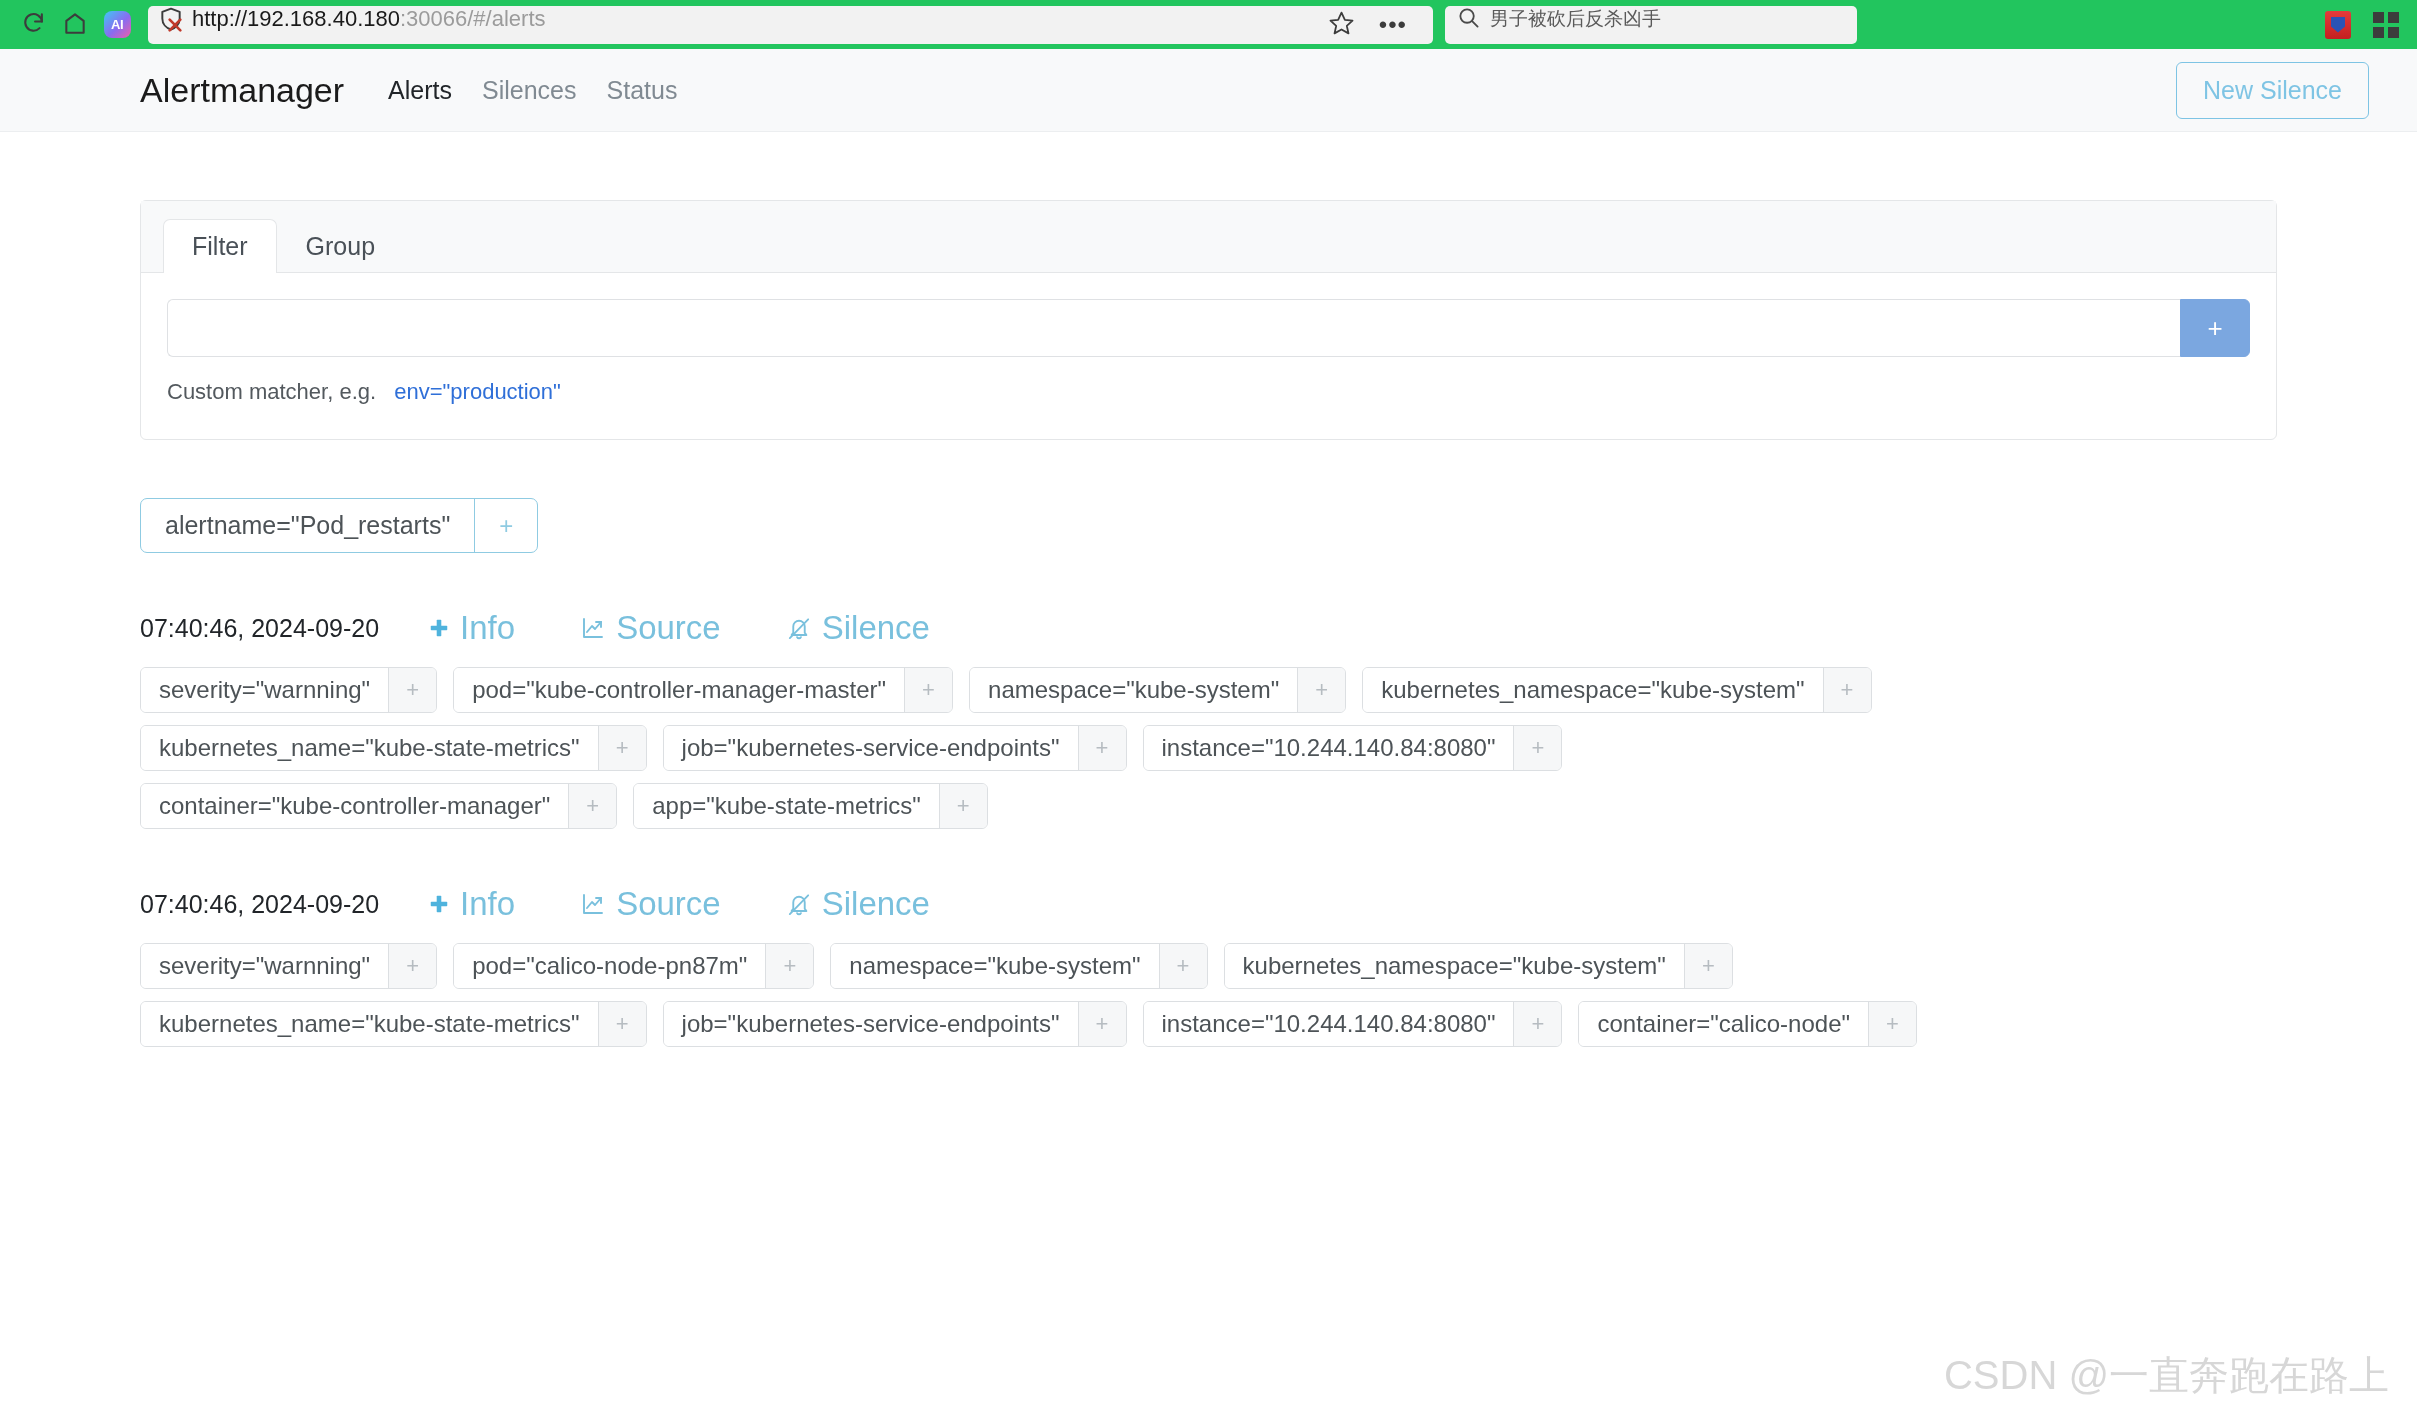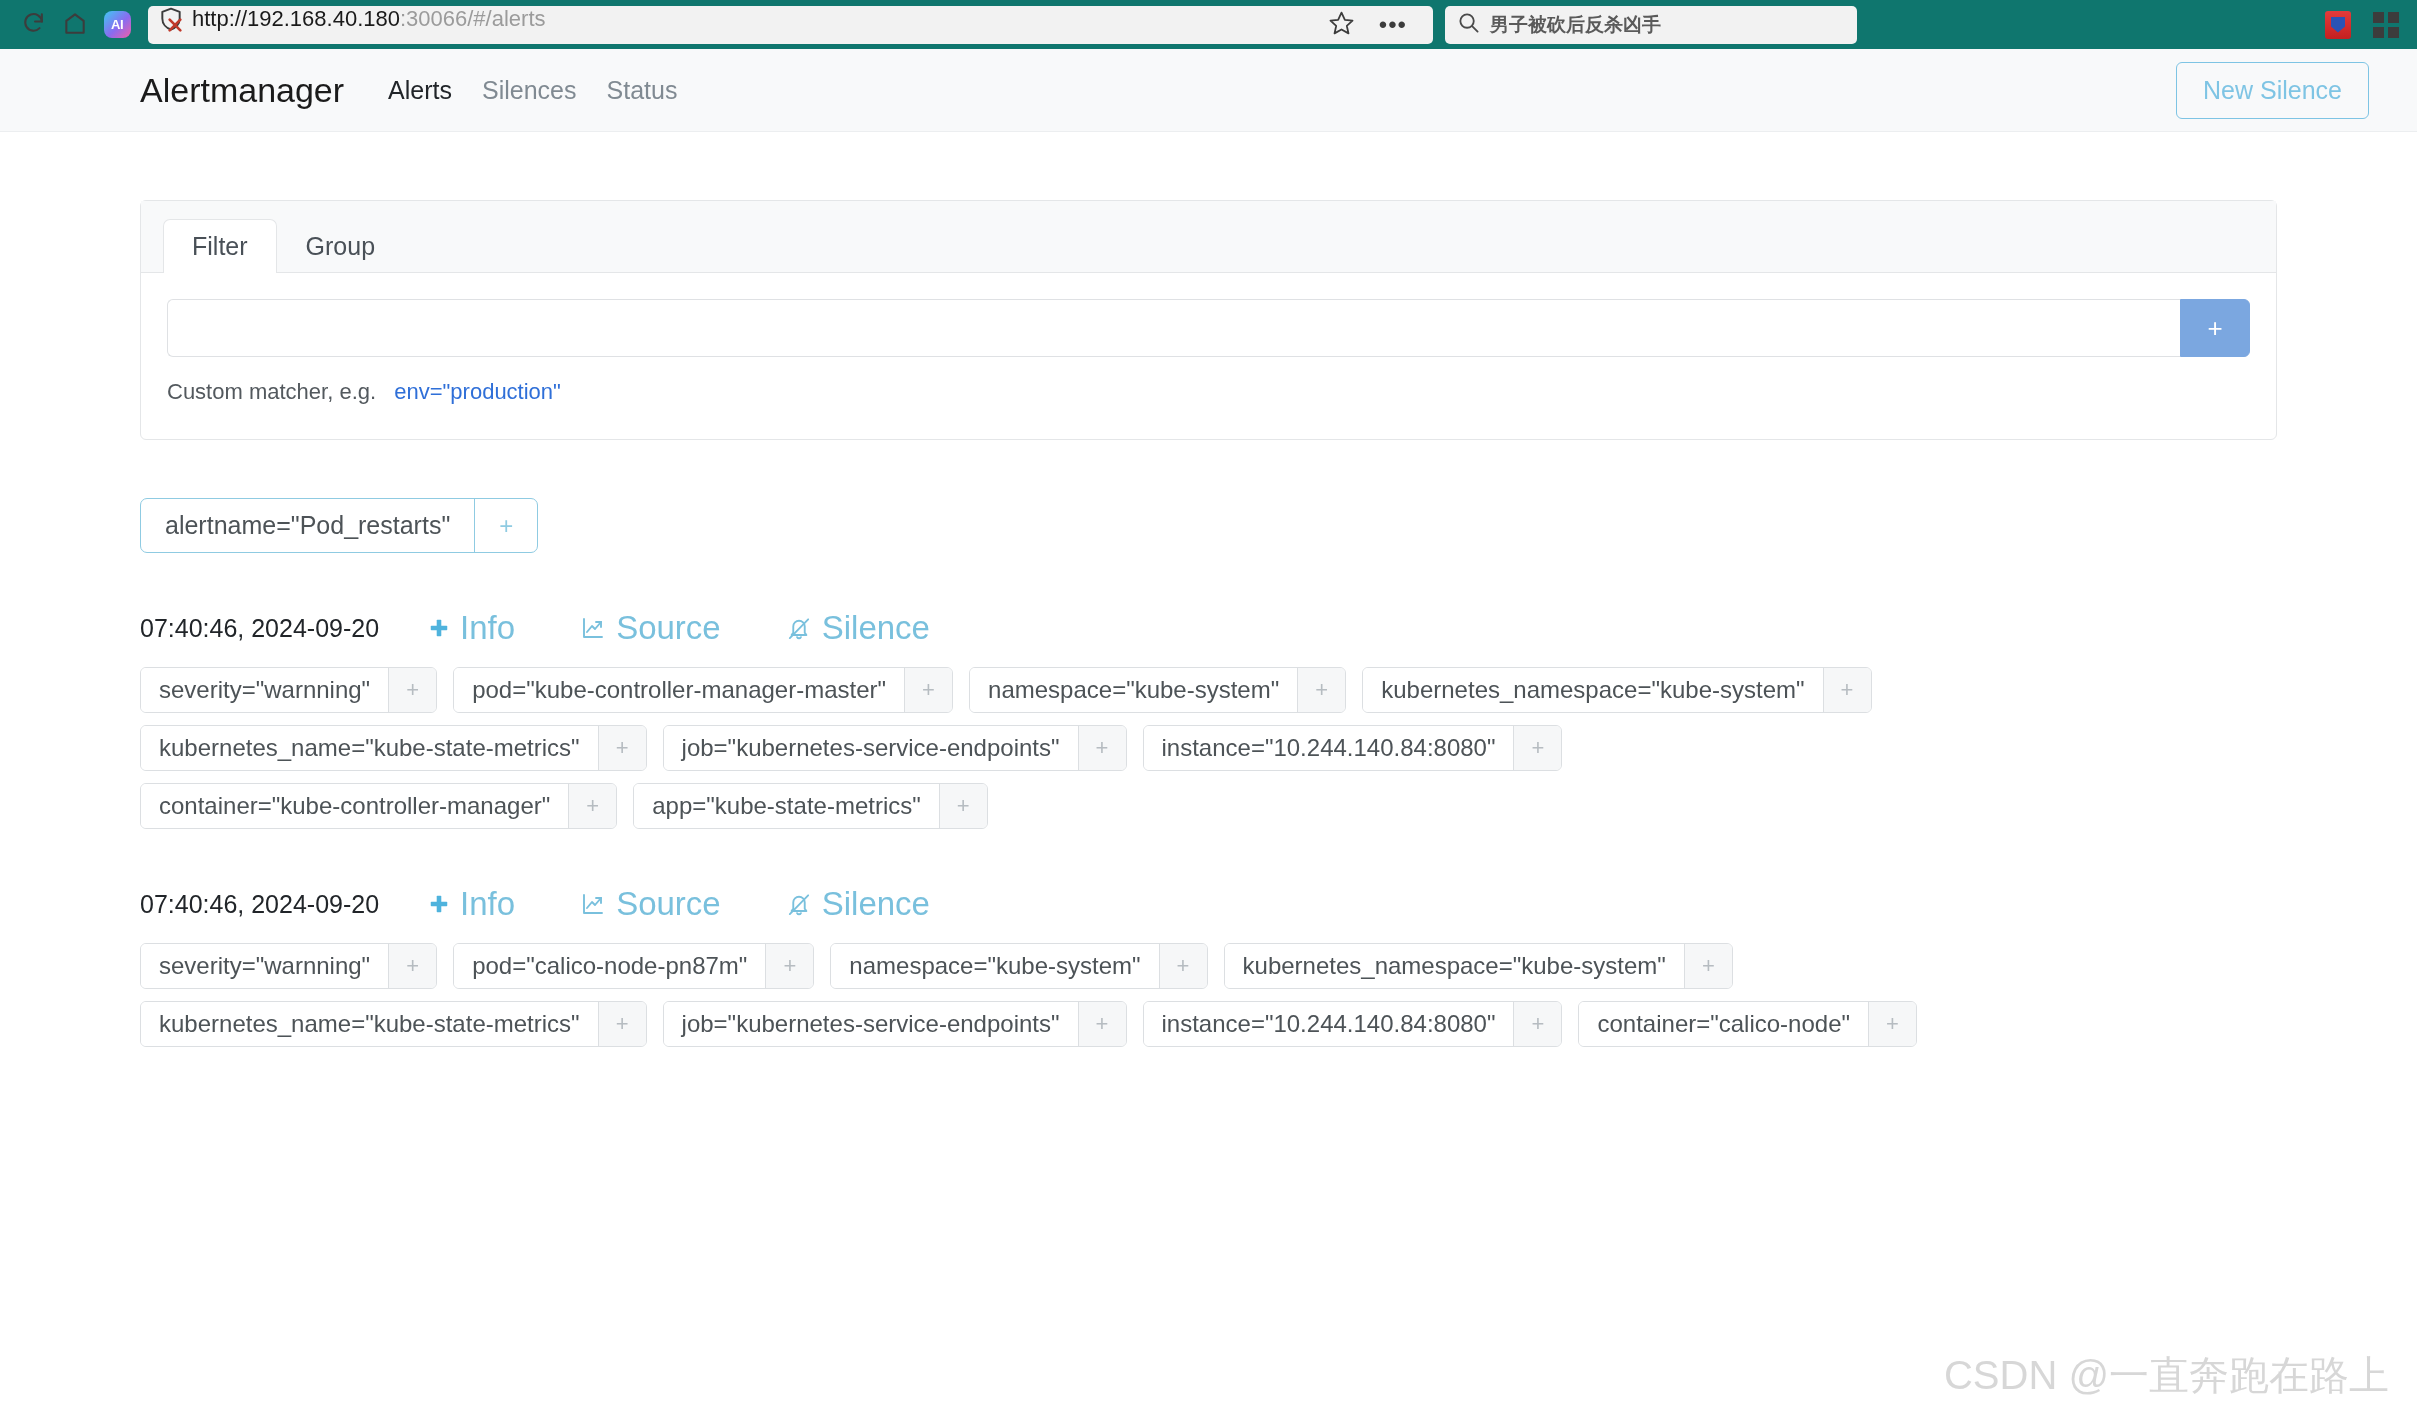--- a/index.html
+++ b/index.html
@@ -8,21 +8,21 @@
     width: 2417px; height: 1409px;
     overflow: hidden;
     background: #ffffff;
     font-family: "Liberation Sans", sans-serif;
   }
 
   
   .browser-bar {
     position: relative;
     height: 49px;
-    background: #0f766e;
+    background: #22c55e;
     display: flex;
     align-items: center;
     padding: 0 12px;
     gap: 0;
   }
   .nav-btn {
     width: 42px; height: 38px;
     display: flex; align-items: center; justify-content: center;
     flex: 0 0 auto;
   }
@@ -61,25 +61,23 @@
   .dots-btn { position: absolute; right: 26px; top: 50%; transform: translateY(-50%);
               font-size: 24px; color: #3c3c3c; letter-spacing: 1px; line-height: 10px; }
 
   .search-box {
     flex: 0 0 auto;
     width: 412px;
     height: 38px;
     background: #f2f2f2;
     border-radius: 5px;
     display: flex;
-    align-items: center;
     padding: 0 12px;
     gap: 10px;
     margin-left: 12px;
-    font-weight: bold;
   }
   .search-text { font-size: 19px; color: #5a5a5a; white-space: nowrap; }
 
   .right-icons {
     margin-left: auto;
     display: flex; align-items: center; gap: 22px;
     padding-right: 6px;
   }
   .ext-icon {
     width: 26px; height: 28px;

